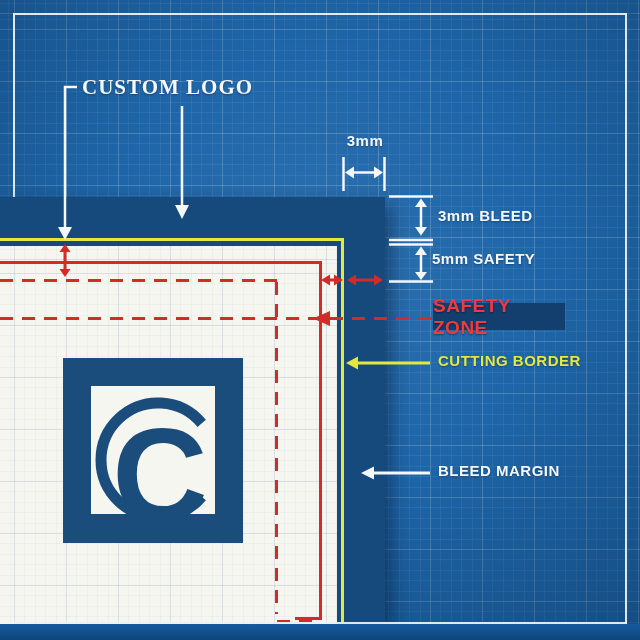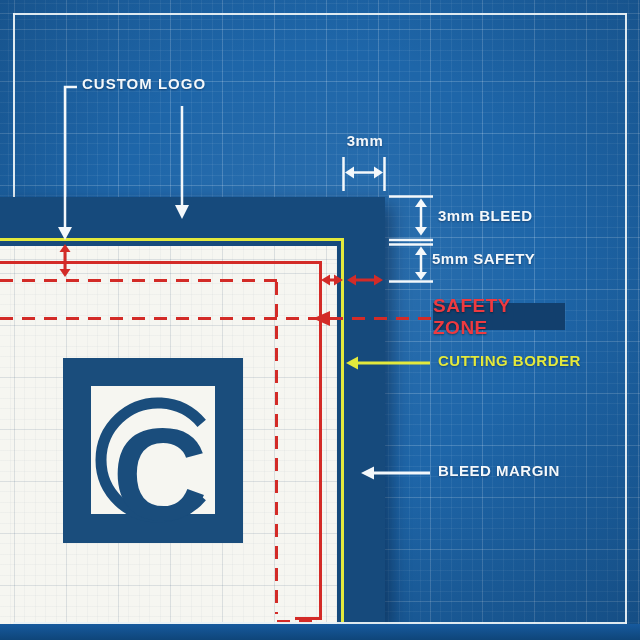--- a/index.html
+++ b/index.html
@@ -133,21 +133,21 @@
       <line x1="430" y1="363" x2="356" y2="363"></line>
       <polygon points="358,356.5 358,369.5 346,363" stroke="none"></polygon>
     </g>
 
     <g stroke="#f4f8fb" stroke-width="3" fill="#f4f8fb">
       <line x1="430" y1="473" x2="372" y2="473"></line>
       <polygon points="374,466.5 374,479.5 361,473" stroke="none"></polygon>
     </g>
   </svg>
 
-  <div class="lbl" style="left:82px;top:75px;font-size:15px;letter-spacing:1px;">CUSTOM LOGO</div>
+  <div class="lbl" style="left:82px;top:75px;font-size:21px;letter-spacing:1px;font-family:Liberation Serif, serif;">CUSTOM LOGO</div>
   <div class="lbl" style="left:330px;top:132px;width:70px;text-align:center;">3mm</div>
   <div class="lbl" style="left:438px;top:207px;text-align:center;">3mm BLEED</div>
   <div class="lbl" style="left:432px;top:250px;">5mm SAFETY</div>
   <div class="zone-box">
     <span class="lbl-red">SAFETY ZONE</span>
   </div>
   <div class="lbl lbl-yellow" style="left:438px;top:352px;">CUTTING BORDER</div>
   <div class="lbl" style="left:438px;top:462px;">BLEED MARGIN</div>
 
 </div>

